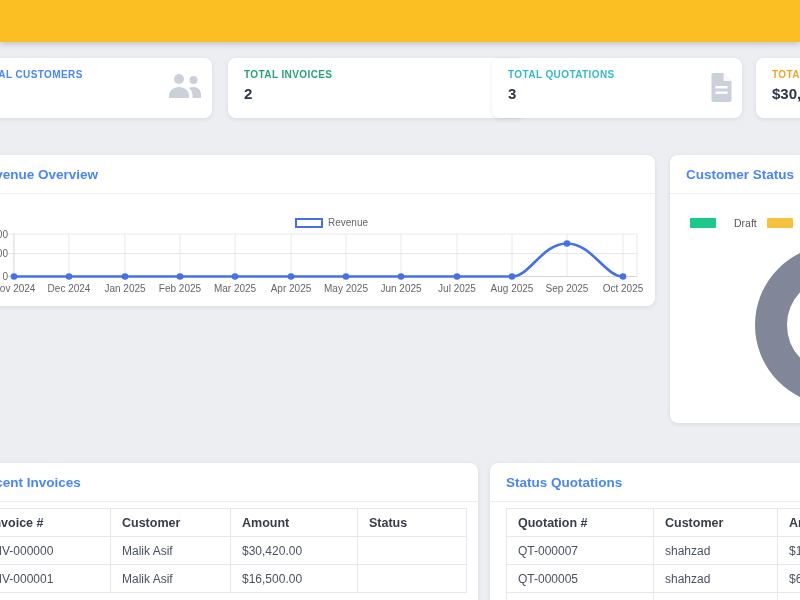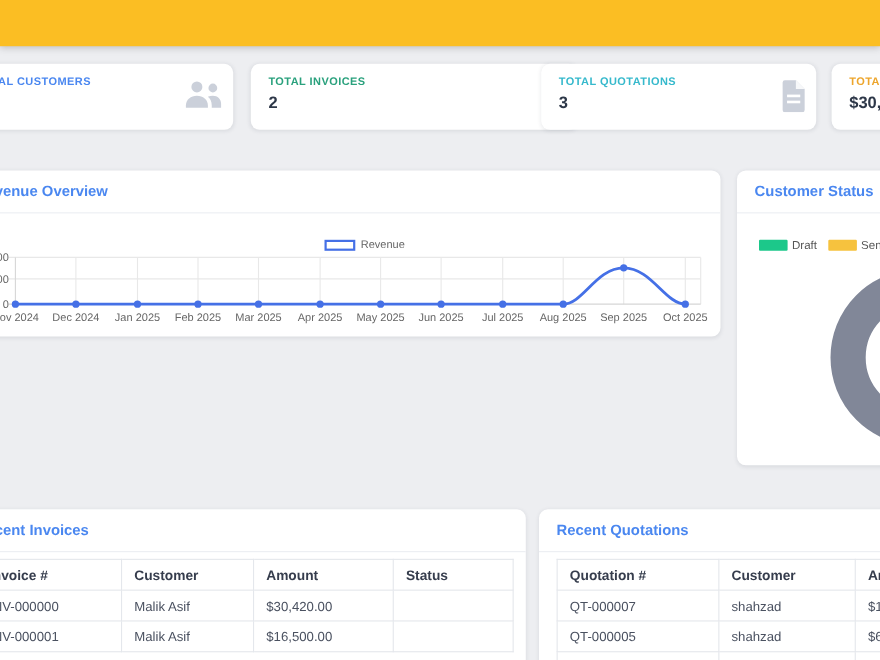--- a/index.html
+++ b/index.html
@@ -32,21 +32,21 @@
   .revenue-card{left:-38px;top:155px;width:693px;height:151px;overflow:hidden;}
   .chart-wrap{position:absolute;left:0;top:36px;width:693px;height:115px;}
   .line-legend{position:absolute;left:309px;top:62px;display:flex;align-items:center;gap:5px;margin-left:24px;}
   .line-legend-swatch{width:28px;height:10px;background:#fff;border:2px solid #4570e6;box-sizing:border-box;}
   .line-legend-label{font-size:10px;color:#666;}
   .tick-text{font-size:10px;fill:#666;}
 
   
   .status-card{left:670px;top:155px;width:336px;height:268px;overflow:hidden;}
   .pie-legend{position:absolute;left:20px;top:62px;display:flex;align-items:center;gap:10px;}
-  .pie-legend-item{display:flex;align-items:center;gap:4px;}
+  .pie-legend-item{display:flex;align-items:center;gap:18px;}
   .pie-swatch{width:26px;height:10px;border-radius:1px;}
   .pie-label{font-size:10.5px;color:#555;}
   .donut{position:absolute;left:85px;top:90px;width:96px;height:96px;border-radius:50%;
          border:32px solid #818798;}
 
   
   .table-card{top:463px;width:516px;height:170px;overflow:hidden;}
   .inv-card{left:-38px;}
   .quo-card{left:490px;}
   table{border-collapse:collapse;table-layout:fixed;margin:6px 12px 0 16px;width:488px;}
@@ -225,21 +225,21 @@
         <td>Malik Asif</td>
         <td>$16,500.00</td>
         <td></td>
       </tr>
     </tbody>
       </table>
   </div>
 
   <div class="card table-card quo-card">
     <div class="card-header">
-      <span class="card-title">Recent Quotations</span>
+      <span class="card-title">Status Quotations</span>
     </div>
     <table>
       <colgroup>
           <col style="width:147px">
           <col style="width:124px">
           <col style="width:217px">
         </colgroup>
       <tbody>
           <tr>
         <th>Quotation #</th>

